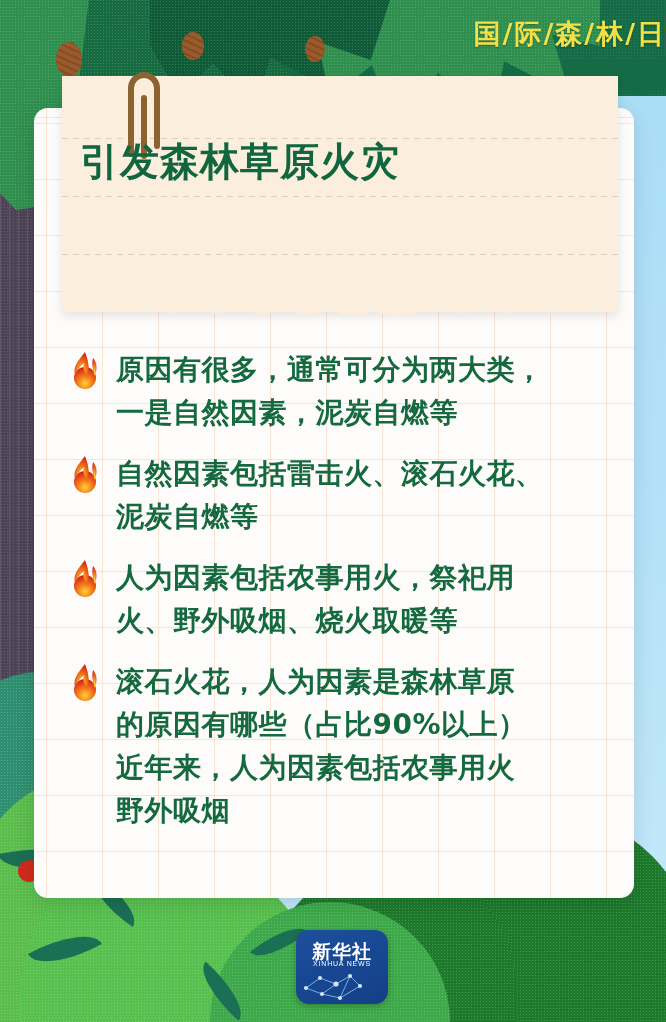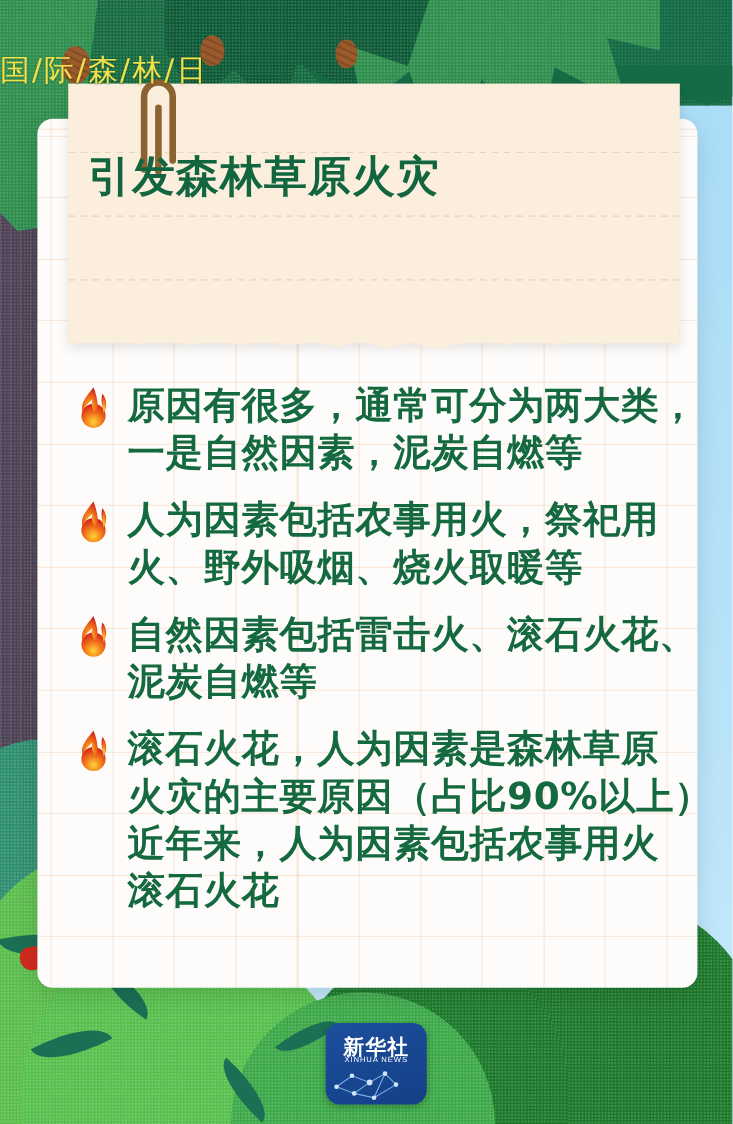--- a/index.html
+++ b/index.html
@@ -148,27 +148,26 @@
   .berry::before {
     content:""; position:absolute; left:7px; top:-6px;
     width: 3px; height: 8px; background:#1b6f55; border-radius:2px;
   }
   .b1 { left: 18px; bottom: 140px; }
   .b2 { left: 196px; bottom: 168px; width:16px; height:16px; }
 
   
   .banner-title {
     position: absolute; top: 16px; left: 0; width: 666px;
-    text-align: left;
-    font-size: 27px; font-weight: 400; letter-spacing: 2px;
+    text-align: right;
+    font-size: 27px; font-weight: 700; letter-spacing: 2px;
     color: #f2e04a;
     z-index: 7;
     font-family: "DejaVu Sans", "Liberation Sans", sans-serif;
     text-shadow: 0 1px 2px rgba(0,0,0,.28);
-    margin-top: 30px;
   }
 
   
   .note-card {
     position: absolute;
     left: 34px; top: 108px; width: 600px; height: 790px;
     background: #fdfcfa;
     border-radius: 14px;
     box-shadow: 0 6px 20px rgba(0,0,0,.12);
     overflow: hidden;
@@ -237,21 +236,21 @@
     margin-bottom: 18px;
   }
   .flame {
     flex: 0 0 34px;
     width: 34px; height: 40px;
     margin-right: 14px;
     margin-top: 2px;
   }
   .btext {
     color: #15693f;
-    font-size: 34px;
+    font-size: 28px;
     font-weight: 700;
     line-height: 43px;
     letter-spacing: .5px;
     font-family: "DejaVu Sans", "Liberation Sans", sans-serif;
   }
   .btext .ln { display: block; white-space: nowrap; }
 
   
   .logo {
     position: absolute; left: 296px; top: 930px;
@@ -351,48 +350,48 @@
       </div>
     </div>
 
     <div class="bullet-row">
       <svg class="flame" viewBox="0 0 34 40">
         <circle cx="17" cy="28" r="11" fill="url(#fg1)"></circle>
         <path d="M17 2 C9 12 5 17 7 25 C9 19 13 16 16 13 C14 20 18 23 19 27 C22 21 21 12 17 2Z" fill="url(#fg1)"></path>
         <path d="M25 8 C23 16 26 20 26 26 C30 20 29 12 25 8Z" fill="url(#fg1)"></path>
       </svg>
       <div class="btext">
-        <span class="ln">人为因素包括农事用火，祭祀用</span>
-        <span class="ln">火、野外吸烟、烧火取暖等</span>
+        <span class="ln">自然因素包括雷击火、滚石火花、</span>
+        <span class="ln">泥炭自燃等</span>
       </div>
     </div>
 
     <div class="bullet-row">
       <svg class="flame" viewBox="0 0 34 40">
         <circle cx="17" cy="28" r="11" fill="url(#fg1)"></circle>
         <path d="M17 2 C9 12 5 17 7 25 C9 19 13 16 16 13 C14 20 18 23 19 27 C22 21 21 12 17 2Z" fill="url(#fg1)"></path>
         <path d="M25 8 C23 16 26 20 26 26 C30 20 29 12 25 8Z" fill="url(#fg1)"></path>
       </svg>
       <div class="btext">
-        <span class="ln">自然因素包括雷击火、滚石火花、</span>
-        <span class="ln">泥炭自燃等</span>
+        <span class="ln">人为因素包括农事用火，祭祀用</span>
+        <span class="ln">火、野外吸烟、烧火取暖等</span>
       </div>
     </div>
 
     <div class="bullet-row">
       <svg class="flame" viewBox="0 0 34 40">
         <circle cx="17" cy="28" r="11" fill="url(#fg1)"></circle>
         <path d="M17 2 C9 12 5 17 7 25 C9 19 13 16 16 13 C14 20 18 23 19 27 C22 21 21 12 17 2Z" fill="url(#fg1)"></path>
         <path d="M25 8 C23 16 26 20 26 26 C30 20 29 12 25 8Z" fill="url(#fg1)"></path>
       </svg>
       <div class="btext">
         <span class="ln">滚石火花，人为因素是森林草原</span>
-        <span class="ln">火灾的主要原因（占比90%以上）</span>
+        <span class="ln">的原因有哪些（占比90%以上）</span>
         <span class="ln">近年来，人为因素包括农事用火</span>
-        <span class="ln">滚石火花</span>
+        <span class="ln">野外吸烟</span>
       </div>
     </div>
 
   </div>
 
   <div class="logo">
     <div class="logo-cn">新华社</div>
     <div class="logo-en">XINHUA NEWS</div>
     <svg class="logo-net" viewBox="0 0 74 36">
       <g stroke="#7fb6e8" stroke-width="1" fill="none" opacity=".95">

